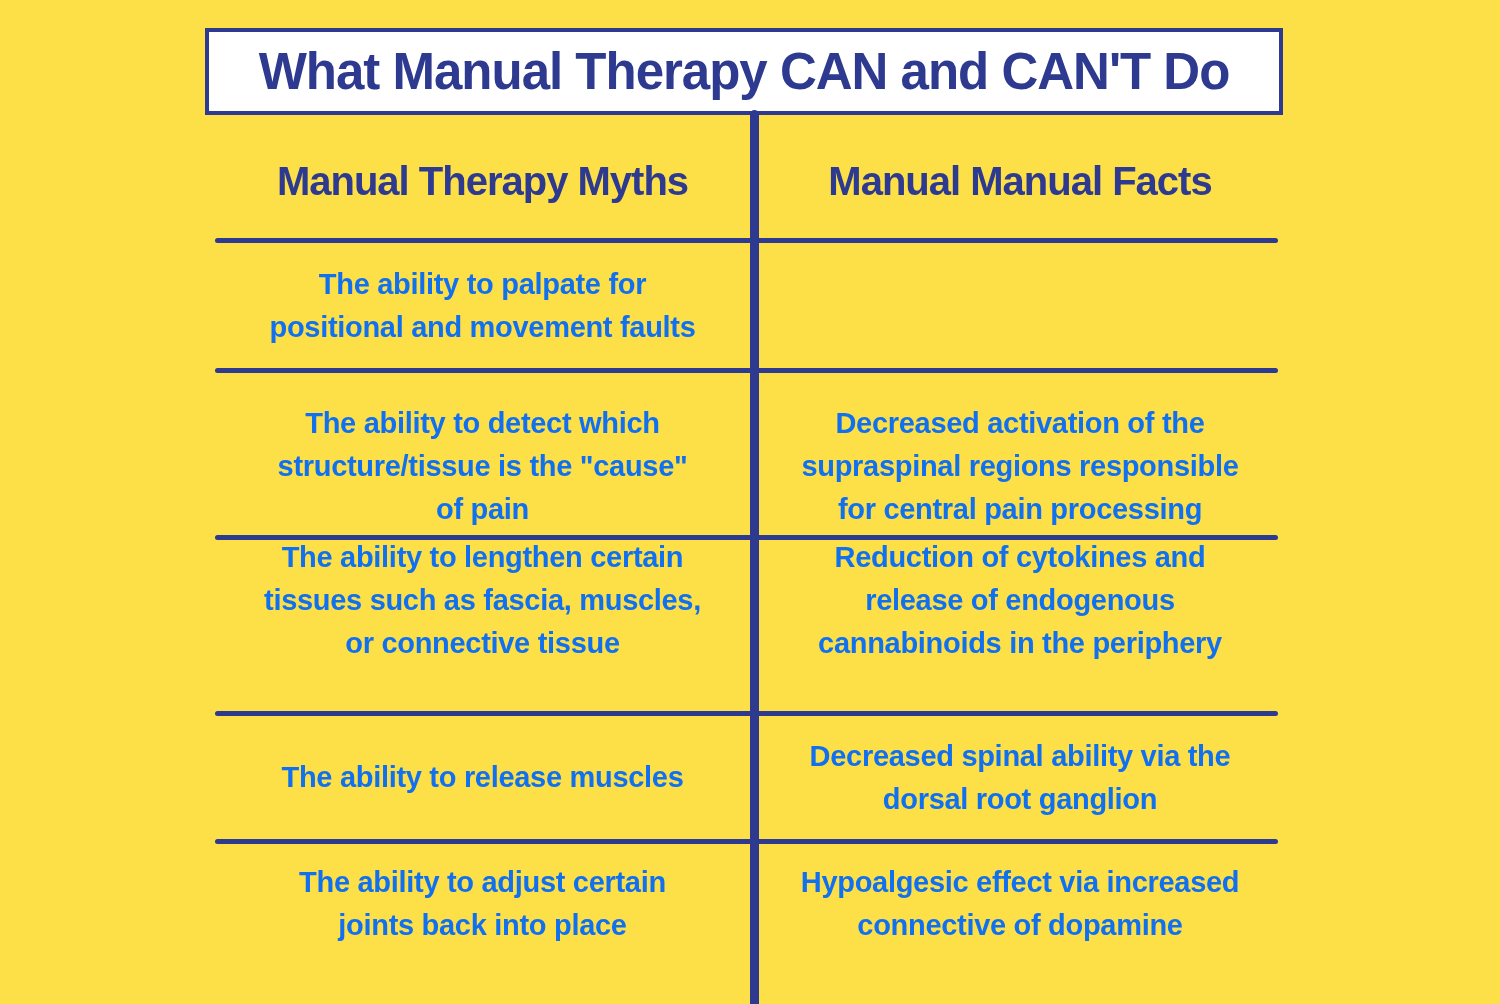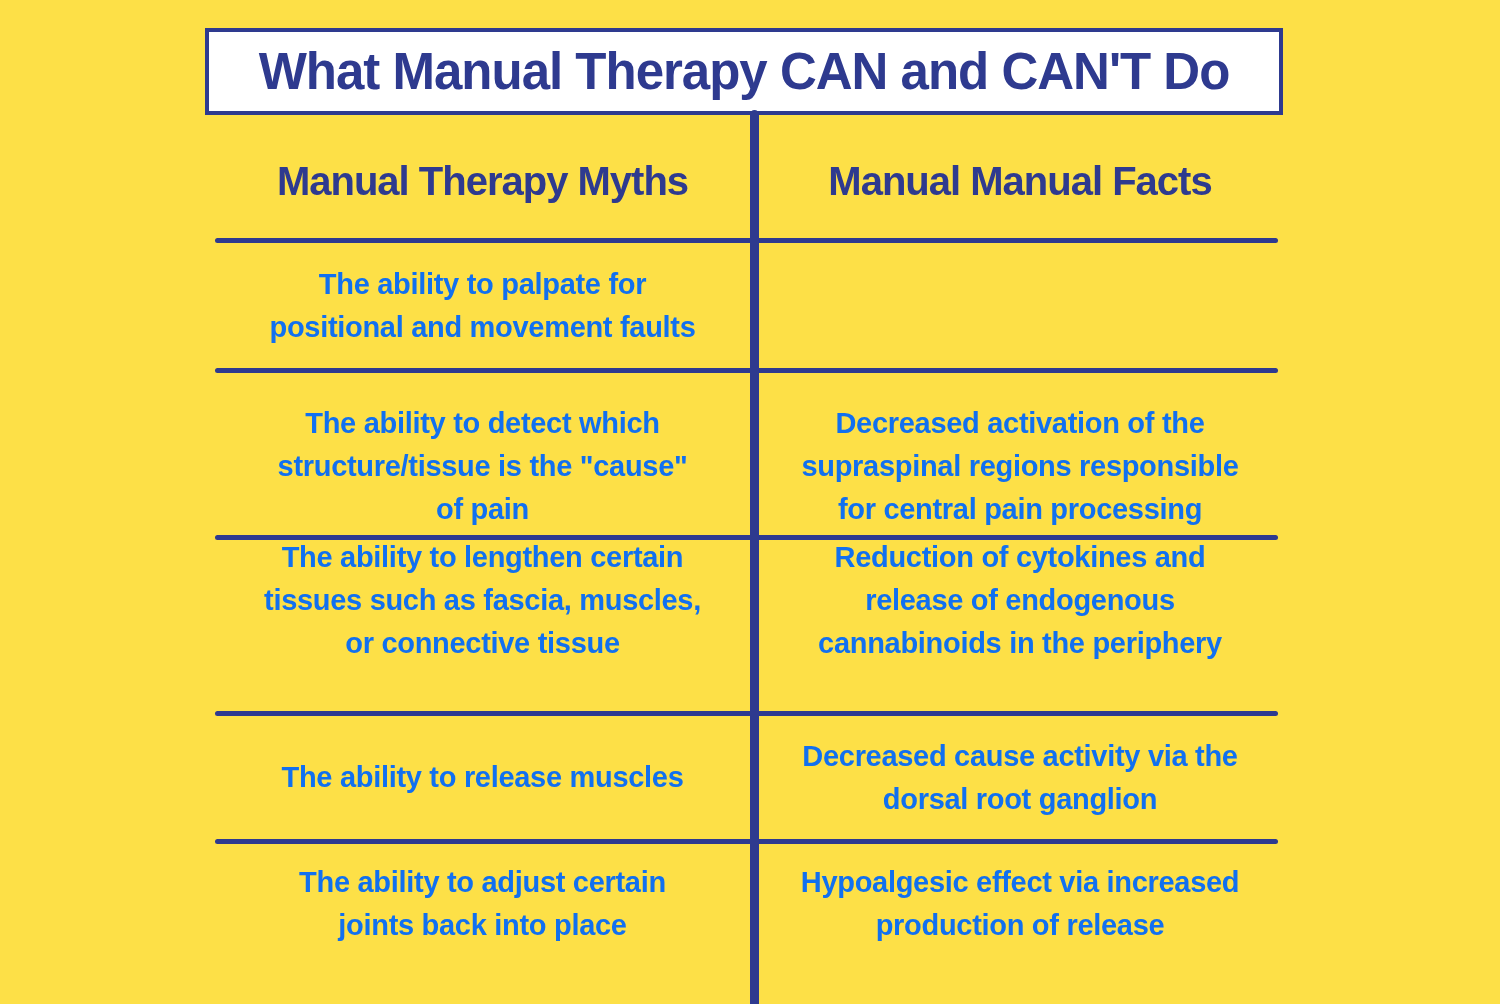--- a/index.html
+++ b/index.html
@@ -111,26 +111,26 @@
   <div class="cell col-left r4">
     <div class="body-text">The ability to release muscles</div>
   </div>
 
   <div class="cell col-right r3">
     <div class="body-text">Reduction of cytokines and
 release of endogenous
 cannabinoids in the periphery</div>
   </div>
   <div class="cell col-right r4">
-    <div class="body-text">Decreased cause activity via the
+    <div class="body-text">Decreased spinal ability via the
 dorsal root ganglion</div>
   </div>
 
   <div class="cell col-left r5">
     <div class="body-text">The ability to adjust certain
 joints back into place</div>
   </div>
   <div class="cell col-right r5">
     <div class="body-text">Hypoalgesic effect via increased
-production of release</div>
+connective of dopamine</div>
   </div>
 
 </div>
 
 </body></html>

